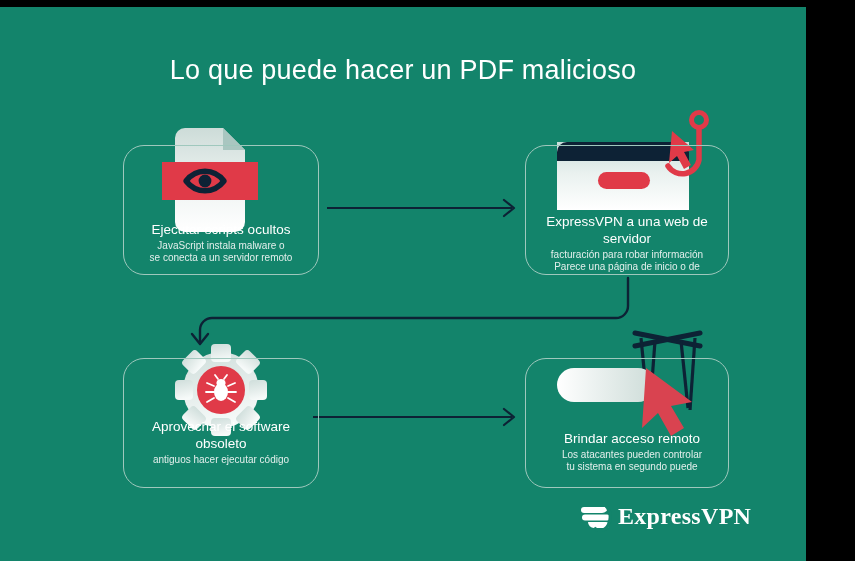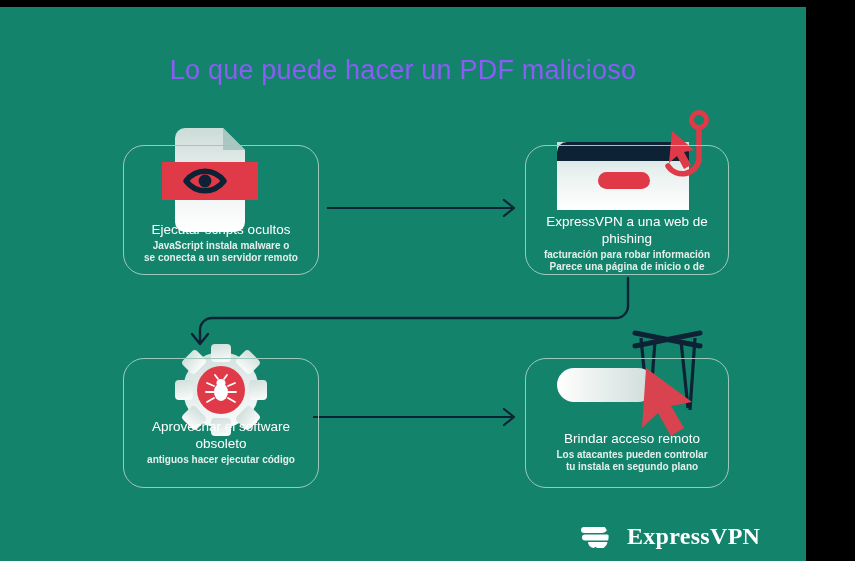--- a/index.html
+++ b/index.html
@@ -20,21 +20,21 @@
     left: 0; top: 7px;
     width: 806px; height: 554px;
     background: #13846b;
   }
   
   #title {
     position: absolute;
     left: 0; top: 55px;
     width: 806px;
     text-align: center;
-    color: #8b5cf6;
+    color: #ffffff;
     font-size: 27px;
     font-weight: 400;
     letter-spacing: 0.2px;
     white-space: nowrap;
   }
   
   .card {
     position: absolute;
     border: 1.5px solid #9fc8bd;
     border-radius: 21px;
@@ -53,39 +53,39 @@
   }
   .card-head {
     color: #ffffff;
     font-size: 13.5px;
     font-weight: 400;
     line-height: 17px;
   }
   .card-sub {
     color: #e3efec;
     font-size: 10px;
-    font-weight: 700;
+    font-weight: 400;
     line-height: 12px;
     margin-top: 2px;
   }
   #t1 { top: 221px; }
   #t2 { top: 213px; }
   #t3 { top: 418px; }
   #t4 { top: 430px; padding-left: 16px; }
   #t1.card-text, #t3.card-text { left: 123px; width: 196px; text-align: center; }
   #t2.card-text, #t4.card-text { left: 525px; width: 204px; }
 
   
   #art { position: absolute; left: 0; top: 0; width: 806px; height: 561px; }
 
   
   #logo {
     position: absolute;
     left: 580px; top: 500px;
-    display: flex; align-items: center; gap: 11px; margin-top: 20px;
+    display: flex; align-items: center; gap: 2px;
   }
   #logo-word {
     color: #ffffff;
     font-family: "Liberation Serif", "DejaVu Serif", serif;
     font-size: 24px;
     font-weight: 700;
     letter-spacing: 0.3px;
   }
 </style>
 </head>
@@ -214,21 +214,21 @@
     <div class="card-head">Ejecutar scripts ocultos</div>
     <div class="card-sub">
       <div>JavaScript instala malware o</div>
       <div>se conecta a un servidor remoto</div>
     </div>
   </div>
 
   <div class="card-text" id="t2">
     <div class="card-head">
       <div>ExpressVPN a una web de</div>
-      <div>phishing</div>
+      <div>servidor</div>
     </div>
     <div class="card-sub">
       <div>facturación para robar información</div>
       <div>Parece una página de inicio o de</div>
     </div>
   </div>
 
   <div class="card-text" id="t3">
     <div class="card-head">
       <div>Aprovechar el software</div>
@@ -236,21 +236,21 @@
     </div>
     <div class="card-sub">
       <div>antiguos hacer ejecutar código</div>
     </div>
   </div>
 
   <div class="card-text" id="t4">
     <div class="card-head">Brindar acceso remoto</div>
     <div class="card-sub">
       <div>Los atacantes pueden controlar</div>
-      <div>tu instala en segundo plano</div>
+      <div>tu sistema en segundo puede</div>
     </div>
   </div>
 
   <div id="logo">
     <svg width="36" height="32" viewBox="0 0 36 32">
       <path d="M4,7 h24 a0,0 0 0 1 0,0 a6,6 0 0 1 -6,6 h-18 a3,3 0 0 1 0,-6 z" fill="#ffffff"></path>
       <path d="M5,14.5 h22 a3,3 0 0 1 0,6 h-22 a3,3 0 0 1 0,-6 z" fill="#ffffff"></path>
       <path d="M8,22 h18 a3,3 0 0 1 0,6 h-12 a6,6 0 0 1 -6,-6 z" fill="#ffffff"></path>
       <path d="M26,6 a9,12 0 0 1 -12,22" fill="none" stroke="#13846b" stroke-width="3.2"></path>
     </svg>

